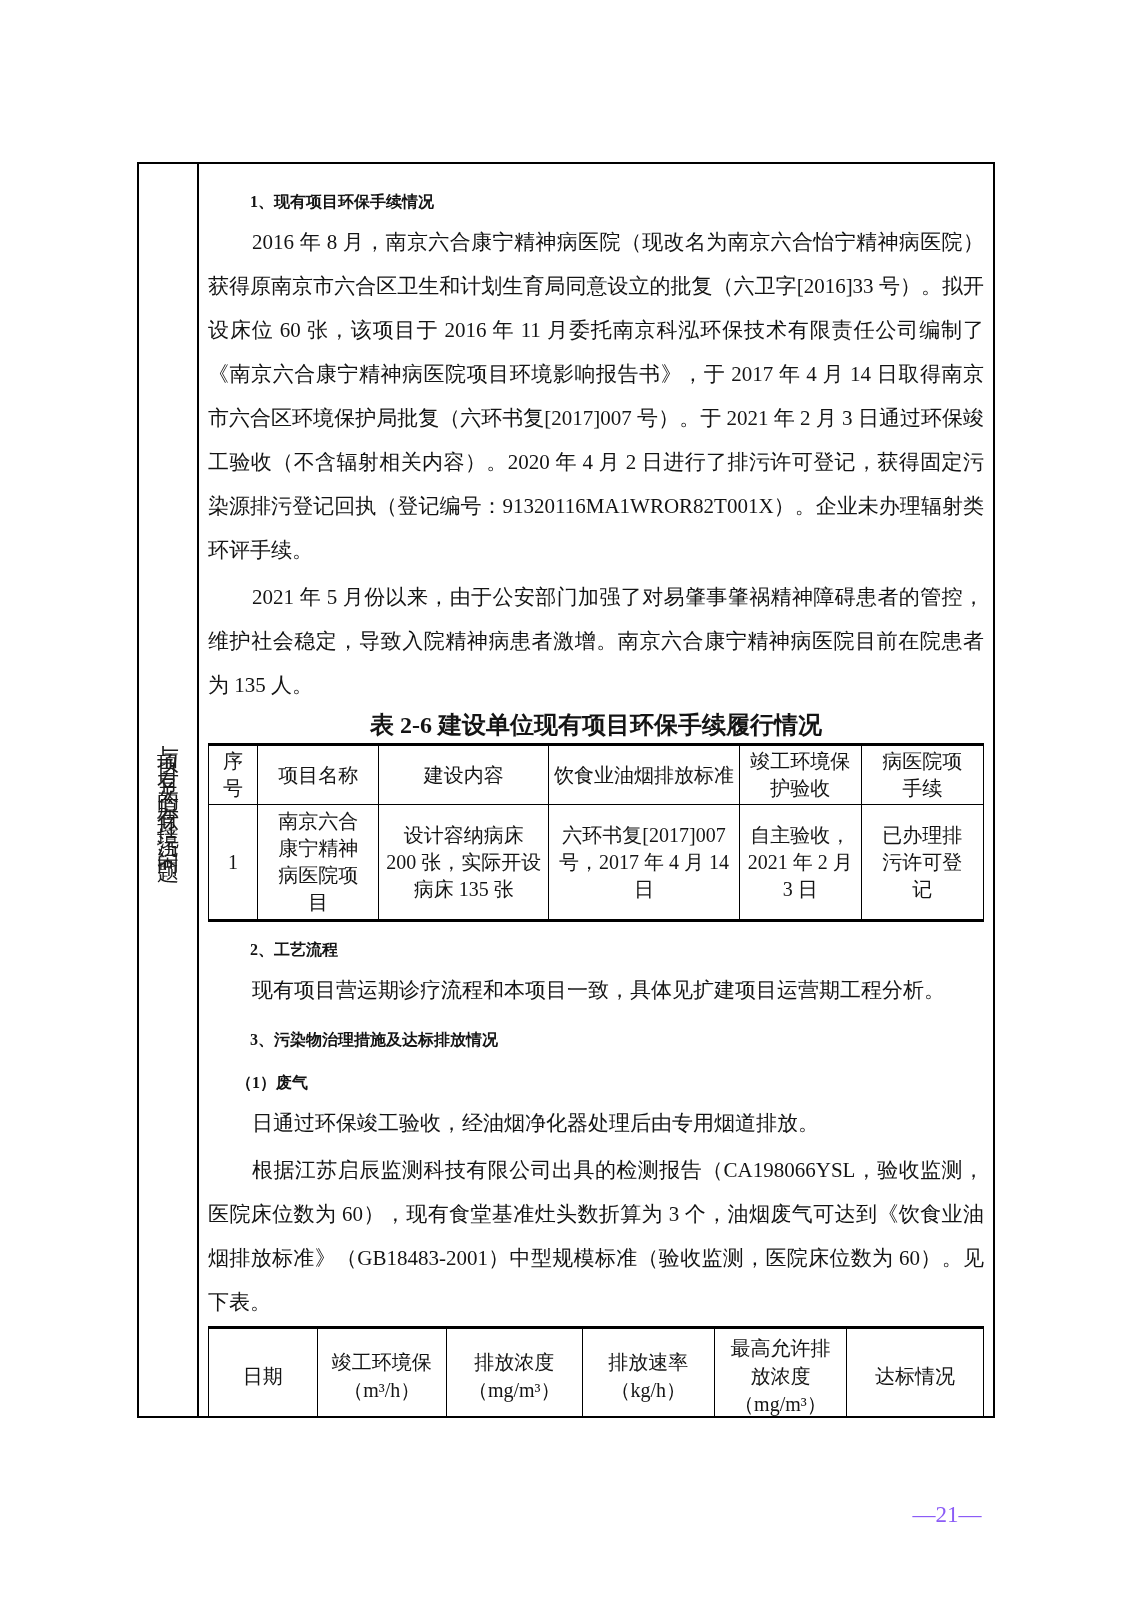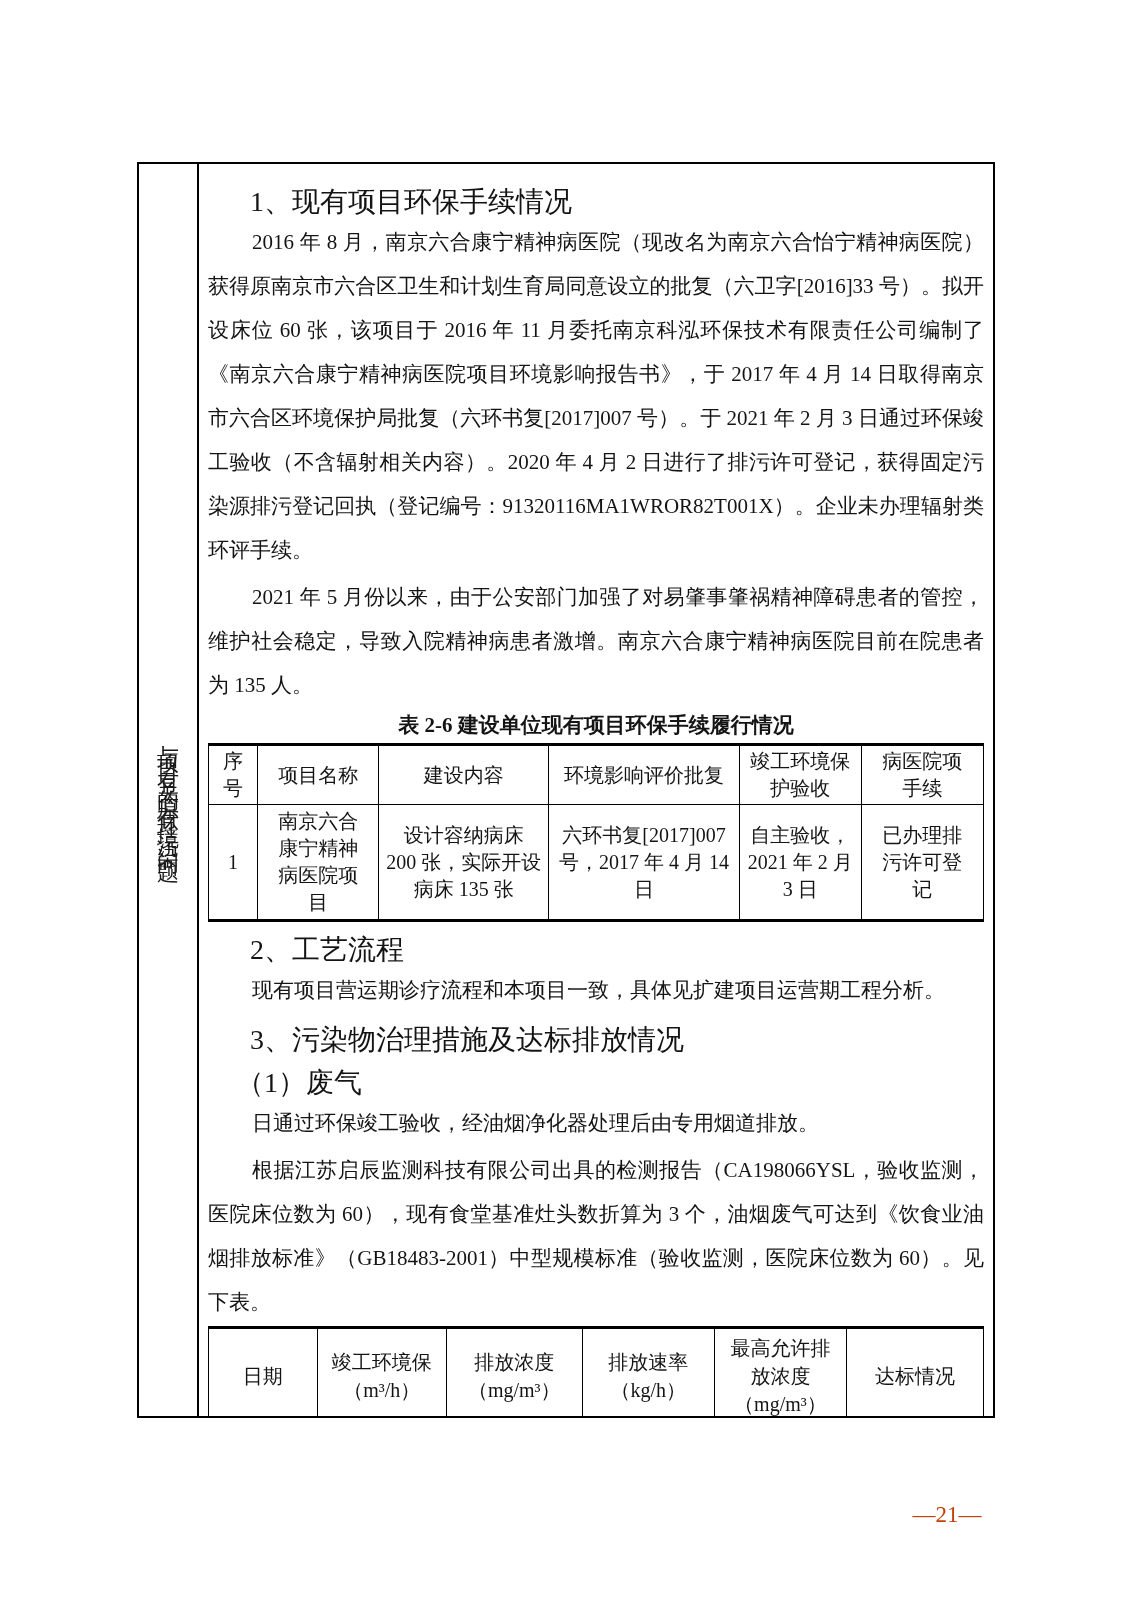--- a/index.html
+++ b/index.html
@@ -39,38 +39,38 @@
     letter-spacing: 9px;
     line-height: 58px;
     color: #1a1a1a;
   }
   .content-cell {
     flex: 1;
     padding: 10px 9px 0 9px;
     overflow: hidden;
   }
   .hd {
-    font-weight: normal;
-    font-size: 28px;
+    font-weight: bold;
+    font-size: 16px;
     line-height: 30px;
     text-indent: 42px;
     margin-top: 13px;
   }
   .hd.sub { text-indent: 28px; }
   .body-p {
     font-size: 21px;
     line-height: 44px;
     text-align: justify;
     text-indent: 44px;
     margin: 3px 0 0 0;
   }
   .tbl-caption {
     text-align: center;
     font-weight: bold;
-    font-size: 21px;
+    font-size: 24px;
     line-height: 31px;
     margin-top: 3px;
   }
   table {
     width: 100%;
     border-collapse: collapse;
     table-layout: fixed;
     margin-top: 2px;
   }
   .t26 { border-top: 3px solid #000; border-bottom: 3px solid #000; }
@@ -89,21 +89,21 @@
   .t26 .drow td { height: 110px; }
   .t27 th { height: 90px; line-height: 28px; }
   .page-number {
     position: absolute;
     left: 887px;
     top: 1501px;
     width: 120px;
     text-align: center;
     font-size: 23px;
     line-height: 28px;
-    color: #c2410c;
+    color: #8b5cf6;
   }
 </style>
 </head>
 <body>
 
 <div class="page">
 
   <div class="doc-table">
 
     <div class="side-cell">
@@ -128,21 +128,21 @@
           <col style="width:24.6%">
             <col style="width:15.7%">
             <col style="width:15.8%">
         </colgroup>
         <tbody>
           <tr class="hrow">
             <th>序
 号</th>
             <th>项目名称</th>
             <th>建设内容</th>
-            <th>环境影响评价批复</th>
+            <th>饮食业油烟排放标准</th>
             <th>竣工环境保
 护验收</th>
             <th>病医院项
 手续</th>
           </tr>
           <tr class="drow">
             <td>1</td>
             <td>南京六合
 康宁精神
 病医院项

